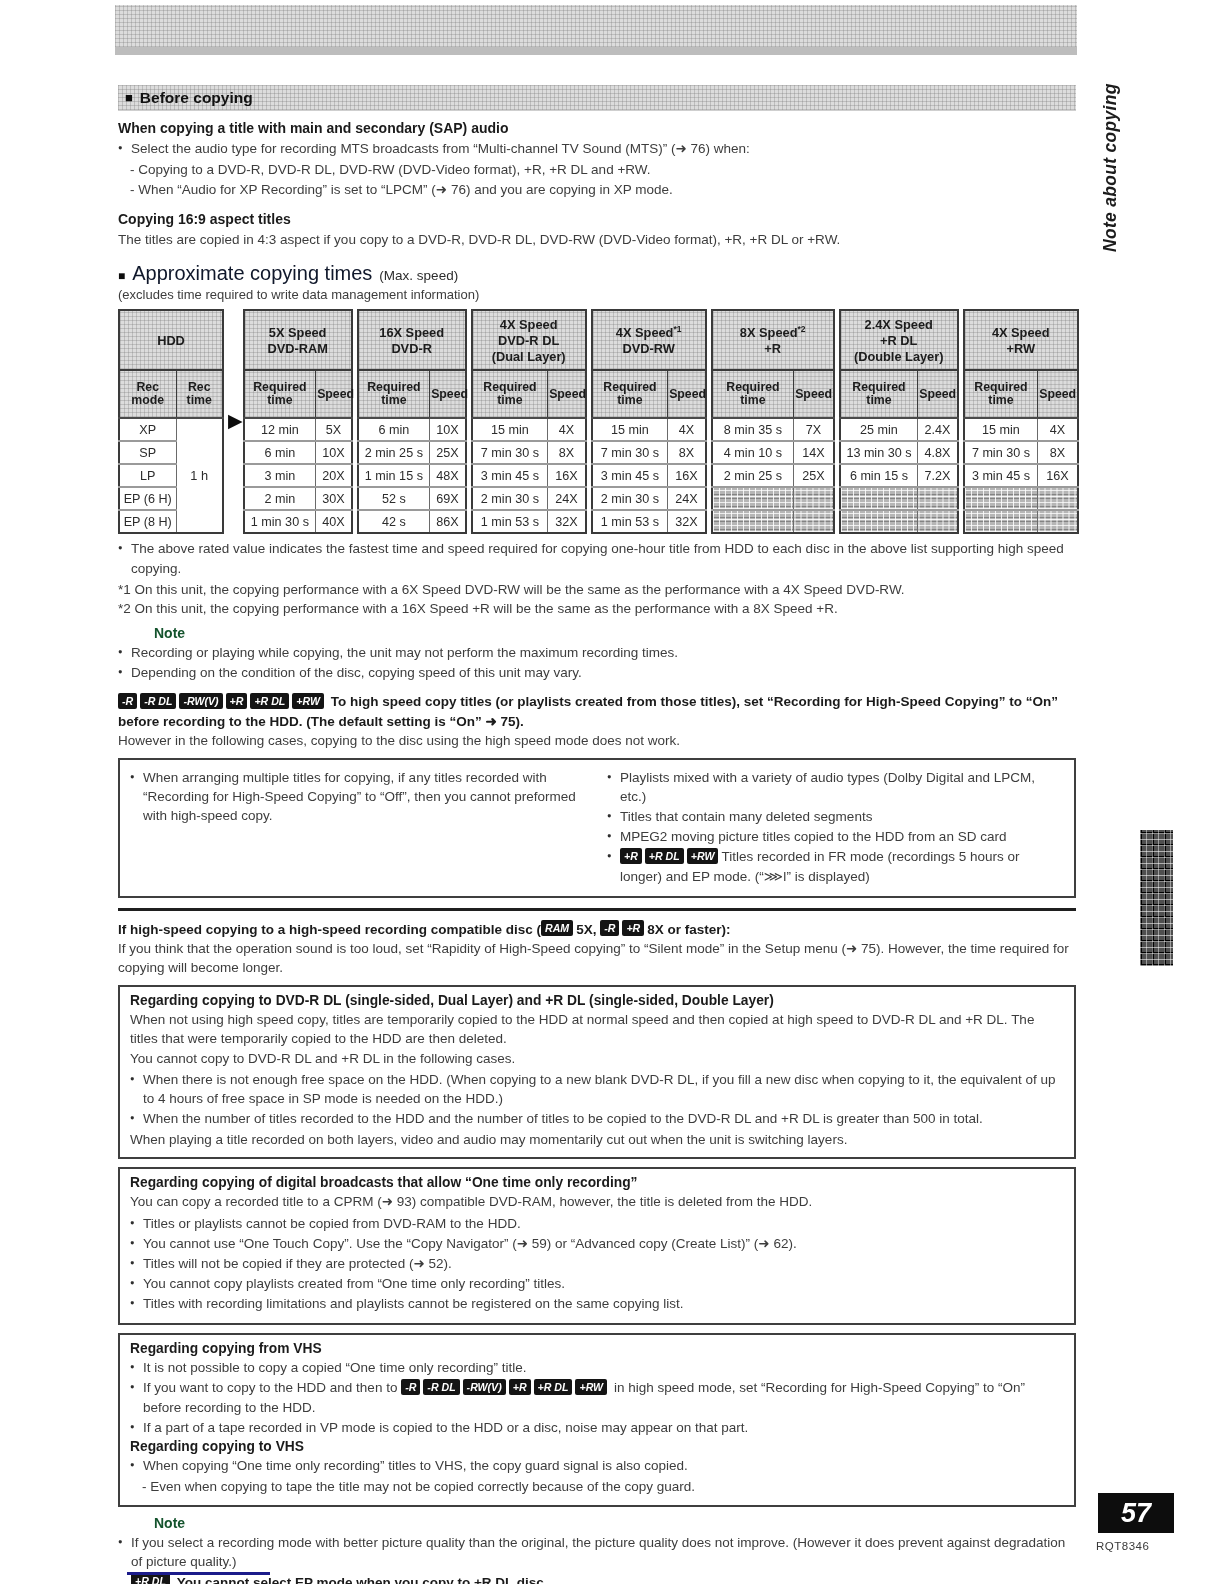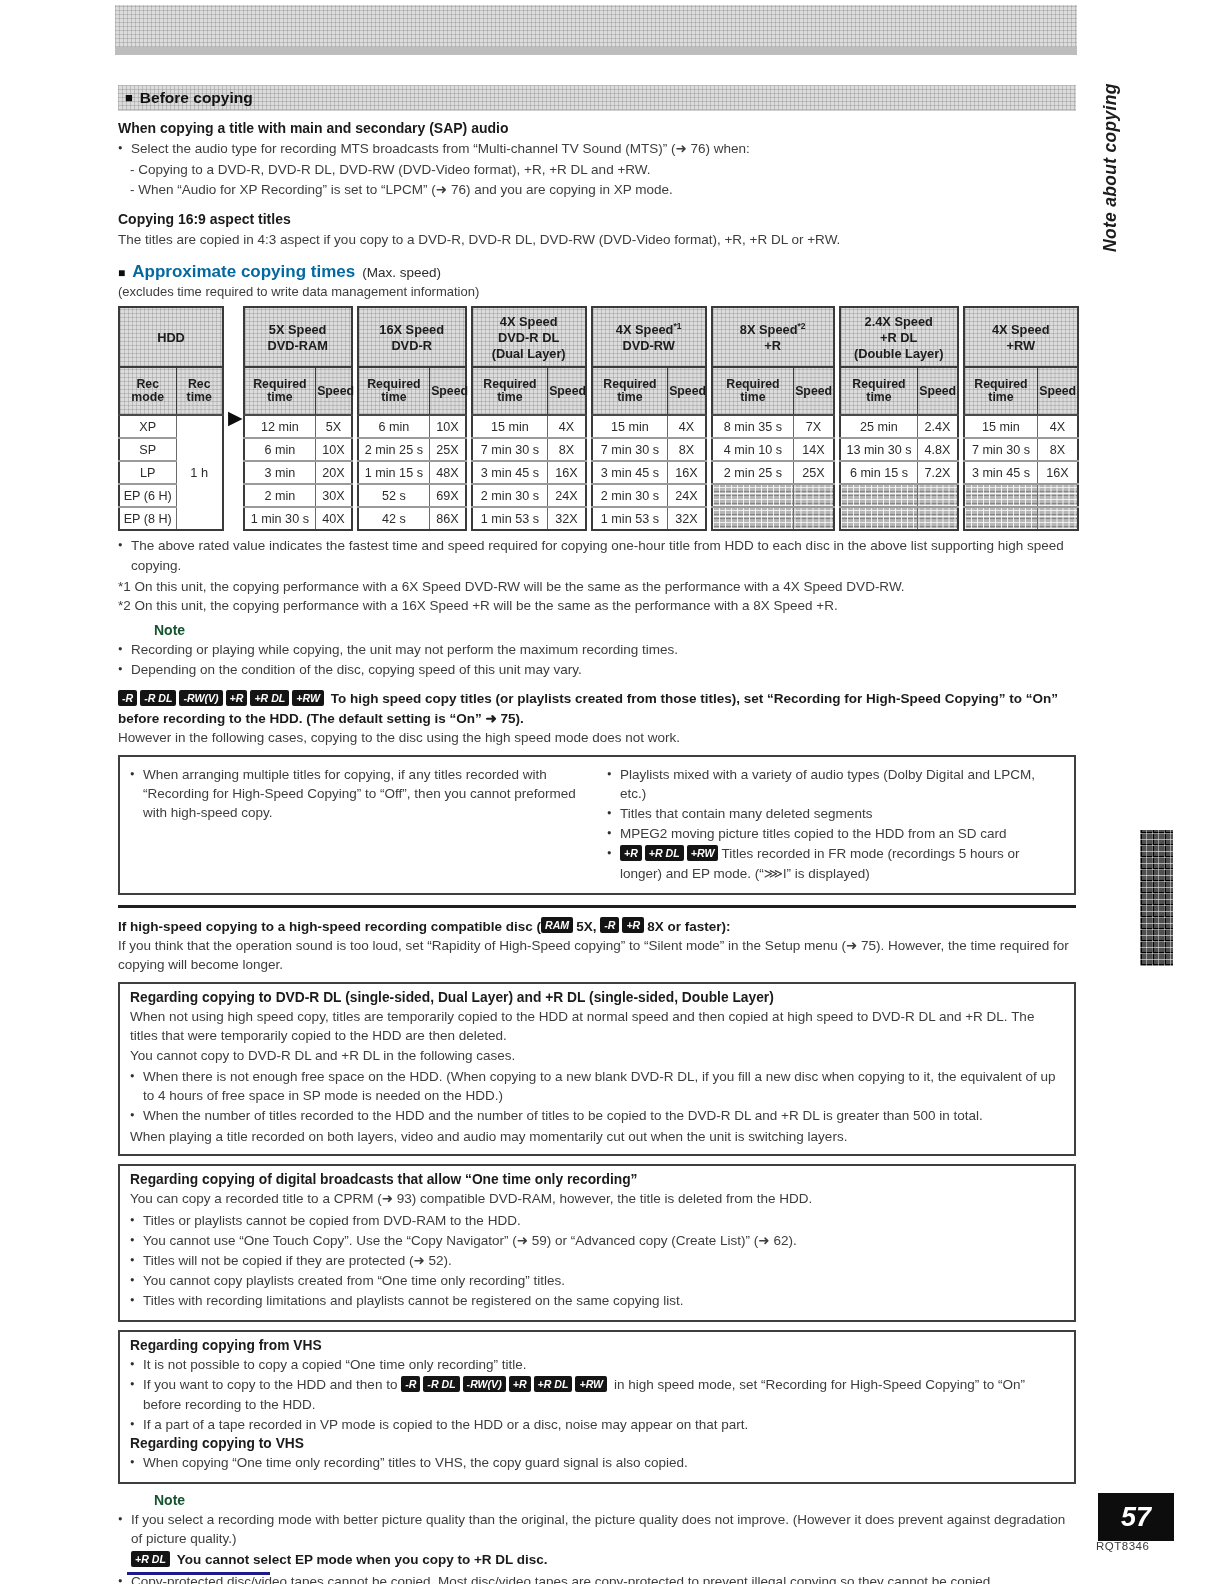--- a/index.html
+++ b/index.html
@@ -16,21 +16,21 @@
     transform-origin:0 0;transform:rotate(-90deg);
     font-family:"Liberation Sans", sans-serif;font-style:italic;font-weight:700;
     font-size:17.5px;color:#1c1c1c;letter-spacing:.3px;}
   #sidetab{position:absolute;left:1140px;top:830px;width:33px;height:136px;
     background-color:#4f4f4f;
     background-image:
       repeating-linear-gradient(0deg, rgba(255,255,255,.55) 0 1px, transparent 1px 6px),
       repeating-linear-gradient(90deg, rgba(255,255,255,.45) 0 1px, transparent 1px 6px),
       repeating-linear-gradient(0deg, #000 0 2px, transparent 2px 12px),
       repeating-linear-gradient(90deg, #000 0 2px, transparent 2px 12px);}
-  #pagebadge{position:absolute;left:1098px;top:1493px;width:76px;height:48px;background:#0d0d0d;
+  #pagebadge{position:absolute;left:1098px;top:1493px;width:76px;height:40px;background:#0d0d0d;
     color:#fff;display:flex;align-items:center;justify-content:center;
     font-size:27px;font-weight:700;font-style:italic;}
   #pagecode{position:absolute;left:1096px;top:1540px;font-size:11.5px;color:#3a3a3a;letter-spacing:.5px;}
   #bottomline{position:absolute;left:127px;top:1572px;width:143px;height:3px;background:#1b1b8a;}
 
   #main{position:absolute;left:118px;top:85px;width:958px;}
   .secbar{height:25px;display:flex;align-items:center;gap:7px;padding-left:7px;
     border-bottom:1px solid #cfcfcf;margin-bottom:9px;}
   .secbar .sq{font-size:13px;color:#0c0c0c;line-height:1;}
   .secbar .sectitle{font-size:15.5px;font-weight:700;color:#111;}
@@ -38,21 +38,21 @@
   .bhead{font-size:14px;font-weight:700;color:#1b1b1b;margin:5px 0 3px;}
   p{margin:0;}
   .body{font-size:13.5px;line-height:1.42;}
   ul.blt{list-style:none;margin:2px 0;padding:0;}
   ul.blt li{position:relative;padding-left:13px;margin:1px 0;font-size:13.5px;line-height:1.42;}
   ul.blt li::before{content:"●";position:absolute;left:0;top:4px;font-size:7.5px;color:#2e2e2e;}
   .subdash{padding-left:12px;font-size:13.5px;line-height:1.45;}
 
   .apxtitle{display:flex;align-items:baseline;gap:7px;margin:13px 0 2px;}
   .apxtitle .sq{font-size:12px;color:#0c0c0c;}
-  .apxtitle .t{font-size:17px;font-weight:700;color:#0369a1;}
+  .apxtitle .t{font-size:20px;font-weight:400;color:#0f172a;}
   .apxtitle .ts{font-size:13.5px;color:#2c2c2c;}
   .apxsub{font-size:13px;margin-bottom:7px;}
 
   
   .ct-wrap{display:flex;align-items:flex-start;}
   table.ct{border-collapse:collapse;table-layout:fixed;margin-right:4px;border:2px solid #3a3a3a;}
   table.ct td{box-sizing:border-box;}
   td.head{border:2px solid #3a3a3a;height:60px;text-align:center;vertical-align:middle;
     font-weight:700;font-size:12.8px;color:#1c1c1c;line-height:1.22;}
   td.head .sps{font-size:8.5px;vertical-align:super;}
@@ -510,20 +510,21 @@
           <span>If you want to copy to the HDD and then to</span>
           <span class="badge">-R</span><span class="badge">-R DL</span><span class="badge">-RW(V)</span><span class="badge">+R</span><span class="badge">+R DL</span><span class="badge">+RW</span>
           <span>in high speed mode, set “Recording for High-Speed Copying” to “On” before recording to the HDD.</span>
         </li>
         <li>If a part of a tape recorded in VP mode is copied to the HDD or a disc, noise may appear on that part.</li>
       </ul>
       <div class="boxtitle">Regarding copying to VHS</div>
       <ul class="blt">
         <li>When copying “One time only recording” titles to VHS, the copy guard signal is also copied.</li>
       </ul>
+      <div class="subdash">- Even when copying to tape the title may not be copied correctly because of the copy guard.</div>
     </div>
 
     <div class="notelbl">Note</div>
     <ul class="blt">
       <li>If you select a recording mode with better picture quality than the original, the picture quality does not improve. (However it does prevent against degradation of picture quality.)</li>
     </ul>
     <p class="body" style="padding-left:13px;">
       <span class="badge">+R DL</span>
       <span class="bold">You cannot select EP mode when you copy to +R DL disc.</span>
     </p>

